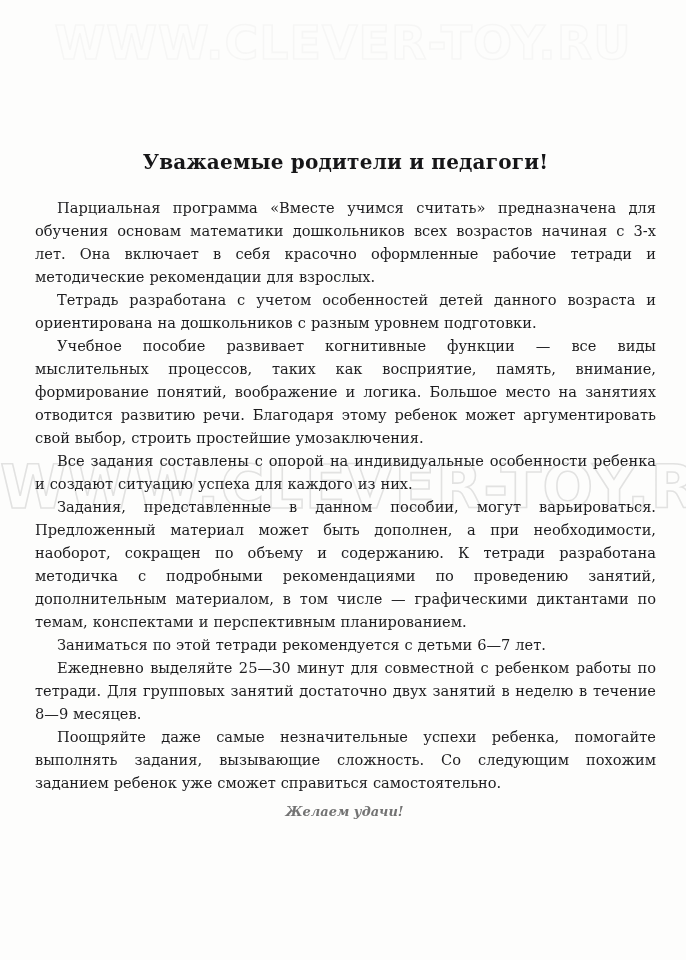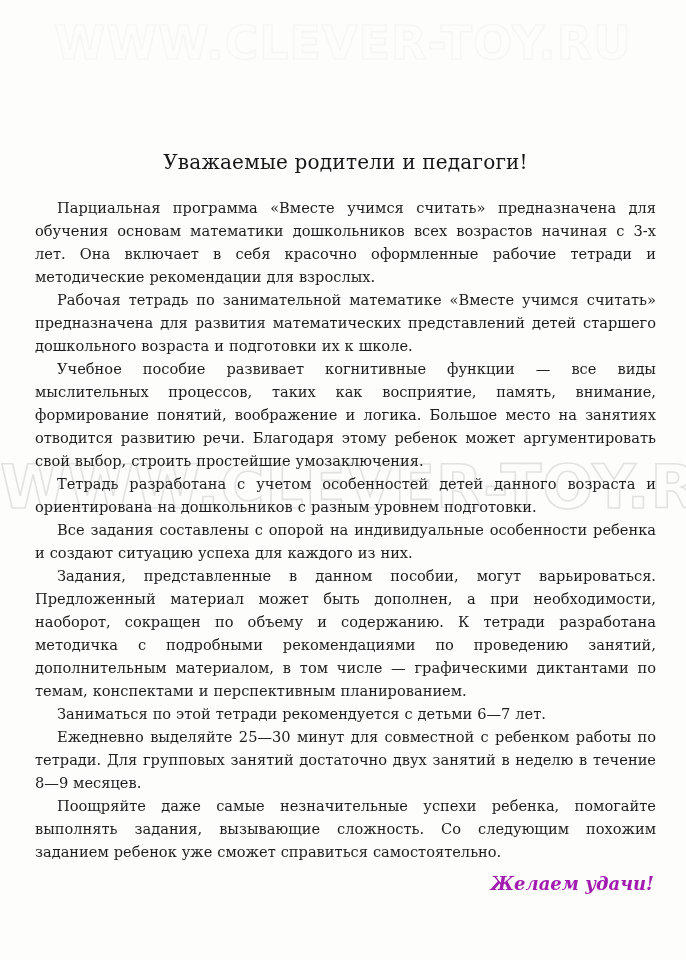--- a/index.html
+++ b/index.html
@@ -16,41 +16,41 @@
   .content {
     position: absolute;
     left: 35px;
     right: 30px;
     top: 150px;
   }
   .page-title {
     margin: 0 0 22px 0;
     text-align: center;
     font-size: 20px;
-    font-weight: normal;
+    font-weight: bold;
     letter-spacing: 0.2px;
     color: #161618;
   }
   .body-text p {
     margin: 0;
     text-align: justify;
     text-indent: 22px;
     font-size: 14.6px;
     line-height: 23px;
     word-spacing: 0.3px;
     hyphens: manual;
   }
   .closing {
     margin-top: 10px;
     padding-right: 2px;
-    text-align: right;
-    font-size: 18px;
+    text-align: center;
+    font-size: 13px;
     font-weight: bold;
     font-style: italic;
-    color: #a21caf;
+    color: #737373;
   }
   .watermark {
     position: absolute;
     left: 0;
     right: 0;
     text-align: center;
     font-family: "DejaVu Sans", "Liberation Sans", sans-serif;
     font-weight: bold;
     white-space: nowrap;
     color: transparent;
@@ -78,23 +78,22 @@
 
   <div class="watermark wm-top">WWW.CLEVER-TOY.RU</div>
 
   <div class="watermark wm-mid">WWW.CLEVER-TOY.RU</div>
 
   <div class="content">
     <h1 class="page-title">Уважаемые родители и педагоги!</h1>
 
     <div class="body-text">
         <p>Парциальная программа «Вместе учимся считать» предназначена для обучения основам математики дошкольников всех возрастов начиная с 3-х лет. Она включает в себя красочно оформленные рабочие тетради и методические рекомендации для взрослых.</p>
-        <p>Рабочая тетрадь по занимательной математике «Вместе учимся считать» предназначена для развития математических представлений детей старшего дошкольного возраста и под­готовки их к школе.</p>
+        <p>Тетрадь разработана с учетом особенностей детей данного возраста и ориентирована на дошкольников с разным уровнем подготовки.</p>
         <p>Учебное пособие развивает когнитивные функции — все виды мыслительных процессов, таких как восприятие, память, внимание, формирование понятий, воображение и логика. Большое место на занятиях отводится развитию речи. Благодаря этому ребенок может ар­гументировать свой выбор, строить простейшие умозаключения.</p>
-        <p>Тетрадь разработана с учетом особенностей детей данного возраста и ориентирована на дошкольников с разным уровнем подготовки.</p>
         <p>Все задания составлены с опорой на индивидуальные особенности ребенка и создают ситуацию успеха для каждого из них.</p>
         <p>Задания, представленные в данном пособии, могут варьироваться. Предложенный мате­риал может быть дополнен, а при необходимости, наоборот, сокращен по объему и содержа­нию. К тетради разработана методичка с подробными рекомендациями по проведению за­нятий, дополнительным материалом, в том числе — графическими диктантами по темам, конспектами и перспективным планированием.</p>
         <p>Заниматься по этой тетради рекомендуется с детьми 6—7 лет.</p>
         <p>Ежедневно выделяйте 25—30 минут для совместной с ребенком работы по тетради. Для групповых занятий достаточно двух занятий в неделю в течение 8—9 месяцев.</p>
         <p>Поощряйте даже самые незначительные успехи ребенка, помогайте выполнять задания, вызывающие сложность. Со следующим похожим заданием ребенок уже сможет справить­ся самостоятельно.</p>
       </div>
 
     <div class="closing">Желаем удачи!</div>
   </div>
 

